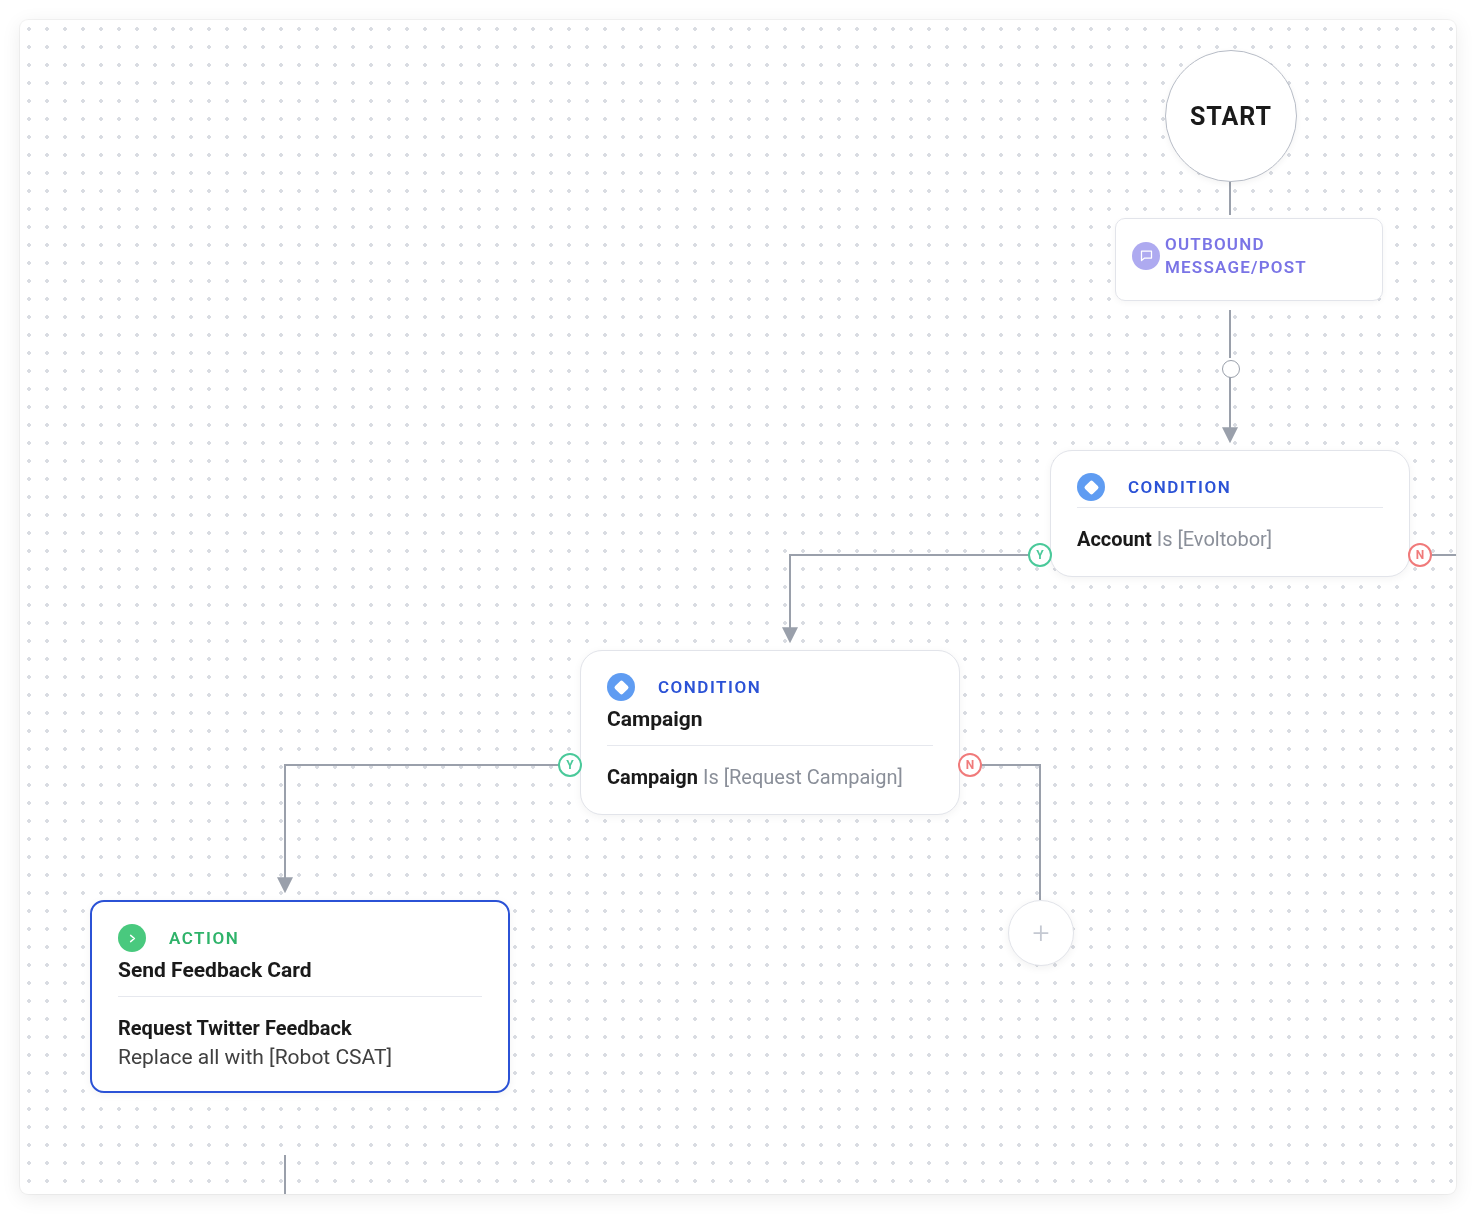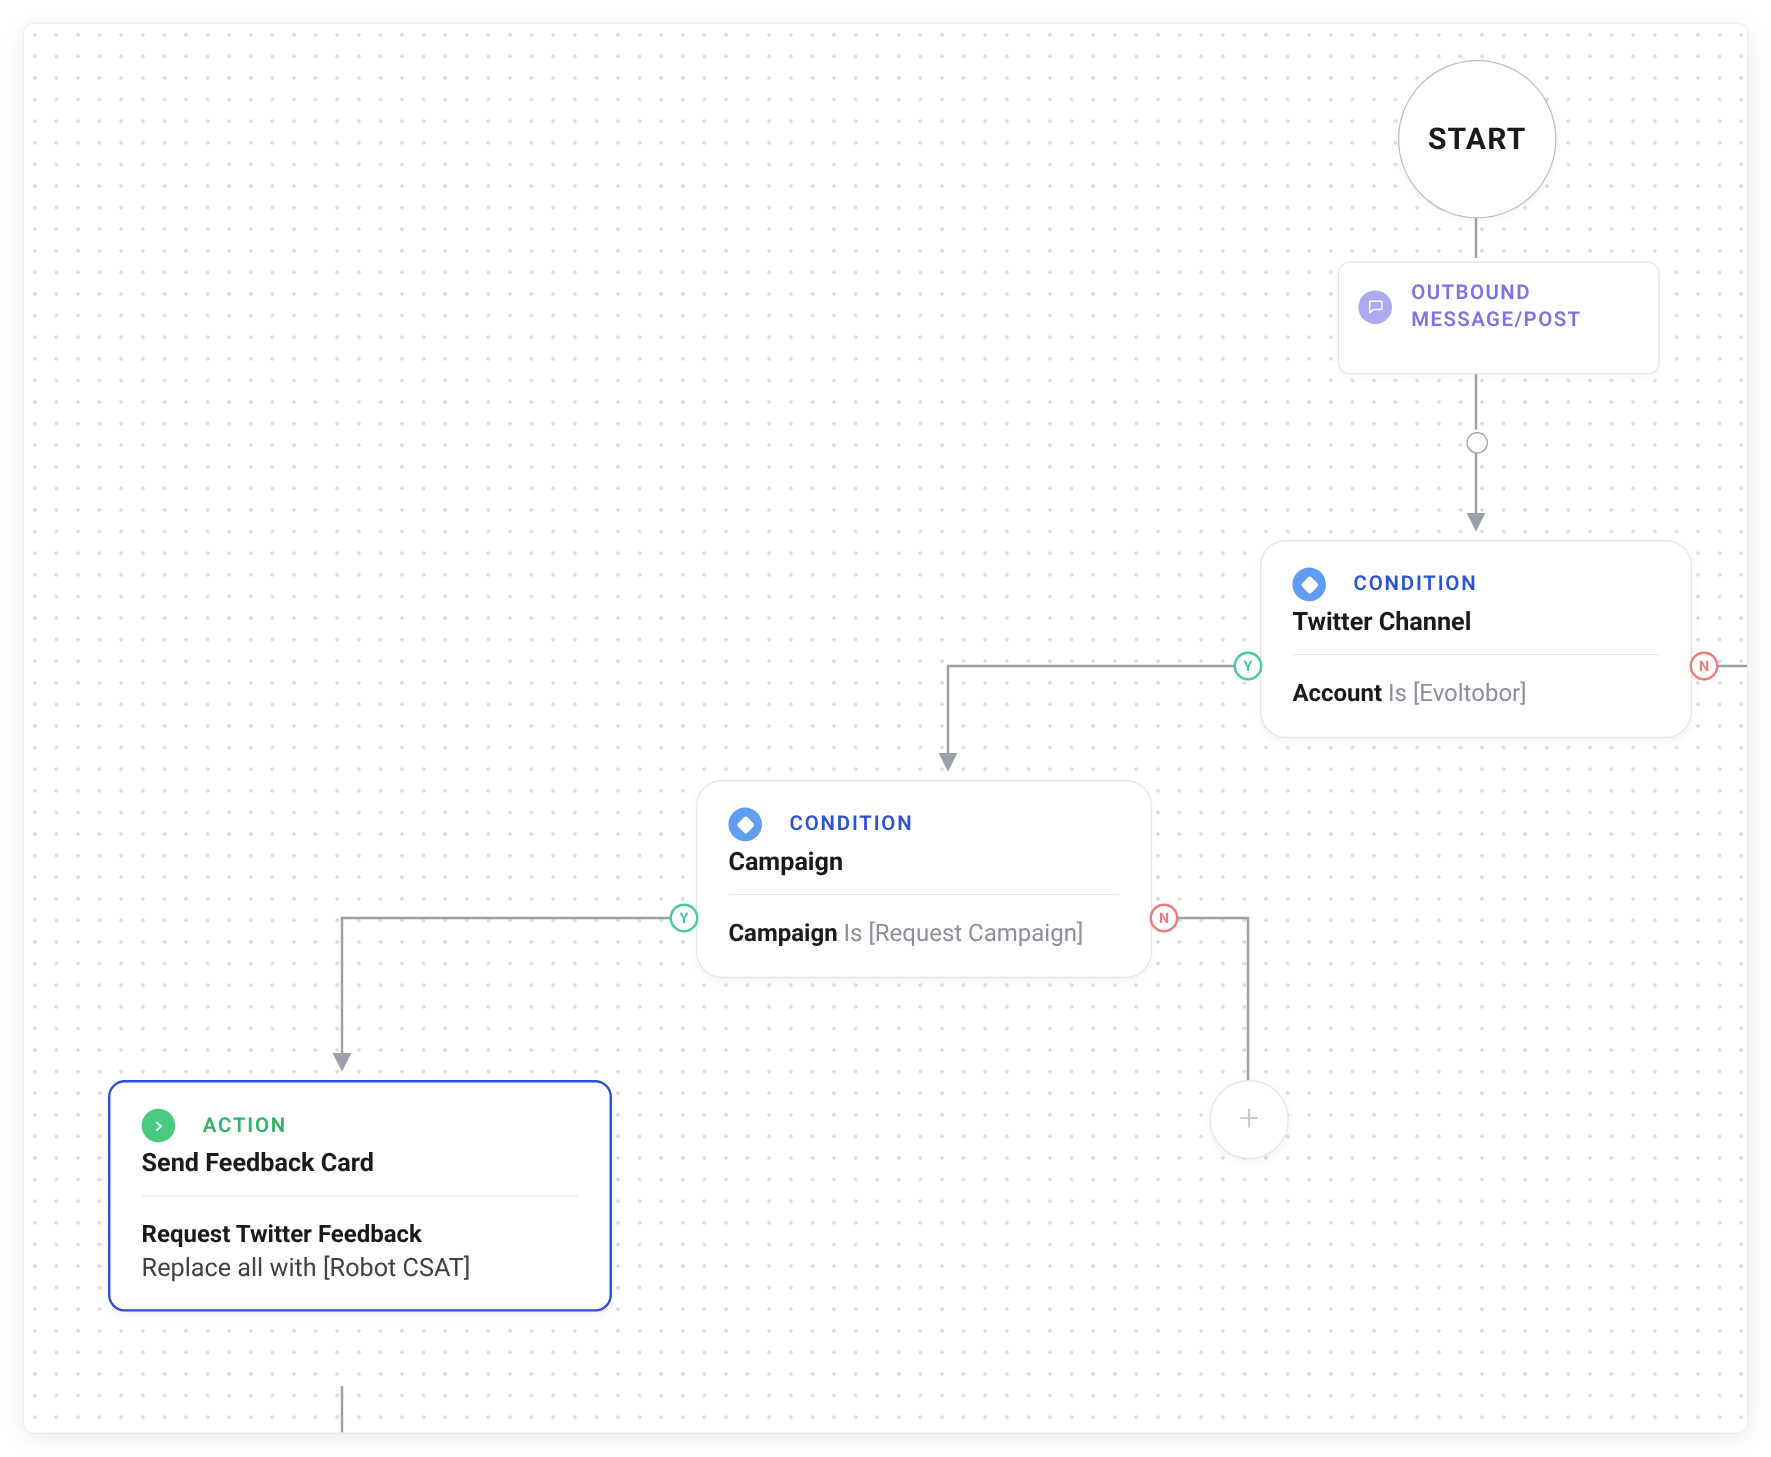--- a/index.html
+++ b/index.html
@@ -45,22 +45,22 @@
     letter-spacing:1px;
     color:#1a1a1a;
     box-shadow:0 2px 6px rgba(0,0,0,0.05);
   }
   
   .trigger-card{
     position:absolute;
     background:#fff;
     border:1px solid #e2e4ea;
     border-radius:10px;
-    padding:14px 20px 32px 16px;
-    display:flex;align-items:center;gap:16px;
+    padding:14px 20px 21px 16px;
+    display:flex;align-items:center;gap:5px;
     box-shadow:0 2px 6px rgba(0,0,0,0.04);
   }
   .trigger-icon{
     width:28px;height:28px;border-radius:50%;
     background:#aeaaf0;
     display:flex;align-items:center;justify-content:center;
     flex:none;
   }
   .trigger-icon svg{width:15px;height:15px;}
   .trigger-label{
@@ -202,21 +202,20 @@
       <span class="trigger-label">OUTBOUND MESSAGE/POST</span>
     </div>
 
     <div class="dot" style="left:1202px;top:340px"></div>
 
     <div class="card" style="left:1030px;top:430px;width:360px">
       <div class="card-head">
         <span class="cond-icon"></span>
         <span class="card-type condition">CONDITION</span>
       </div>
-      <div class="card-title">Twitter Channel</div>
       <hr class="card-divider">
       <div class="rule-line">
         <span class="field">Account</span>
         <span class="op"> <span>Is</span> <span>[Evoltobor]</span></span>
       </div>
     </div>
     <div class="port yes" style="left:1008px;top:523px">
         <span>Y</span>
       </div>
     <div class="port no" style="left:1388px;top:523px">

